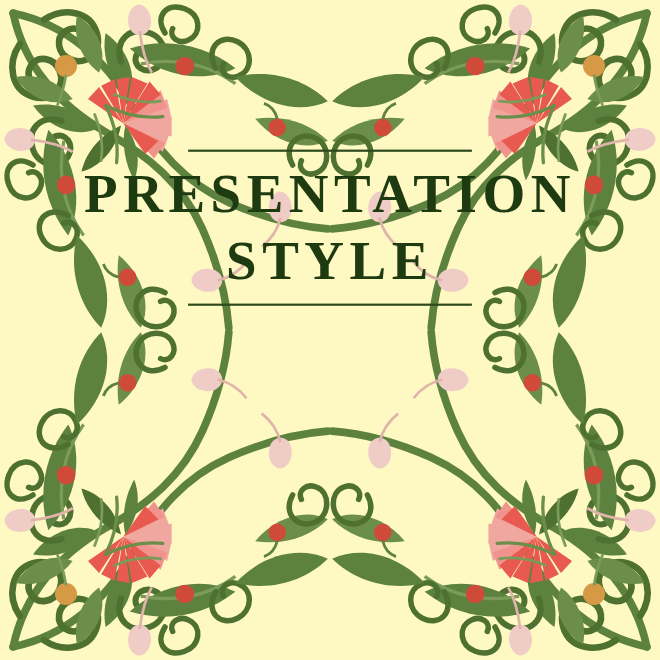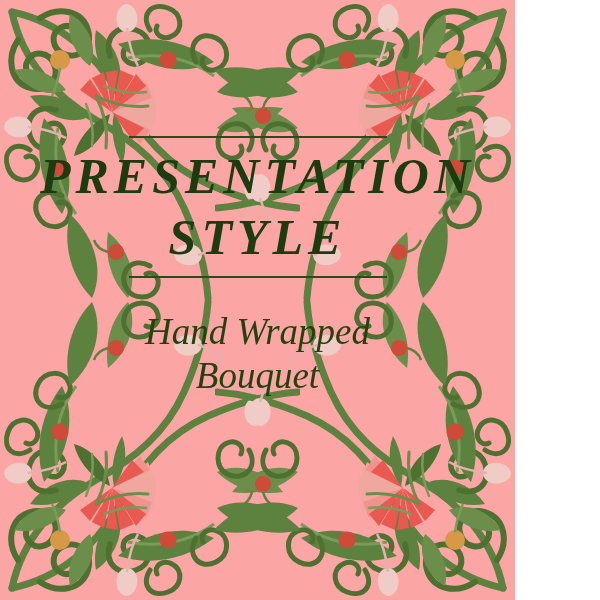--- a/index.html
+++ b/index.html
@@ -2,26 +2,25 @@
 <html><head>
 <meta charset="utf-8">
 <style>
   html, body {
     margin: 0;
     padding: 0;
     background: #ffffff;
   }
   #card {
     position: relative;
-    width: 515px;
+    width: 600px;
     height: 600px;
     overflow: hidden;
-    background: #fca5a5;
+    background: #fef9c3;
     font-family: "Liberation Serif", "DejaVu Serif", serif;
-    font-style: italic;
   }
 
   
   .ornament {
     position: absolute;
     width: 300px;
     height: 300px;
     pointer-events: none;
   }
   .orn-tl { left: 0;  top: 0;    transform: none; }
@@ -233,17 +232,15 @@
   </div>
 
   <div class="center-block">
     <div class="rule rule-top"></div>
 
     <h1 class="title">PRESENTATION
 STYLE</h1>
 
     <div class="rule rule-bottom"></div>
 
-    <h2 class="subtitle">Hand Wrapped
-Bouquet</h2>
   </div>
 
 </div>
 
 </body></html>

